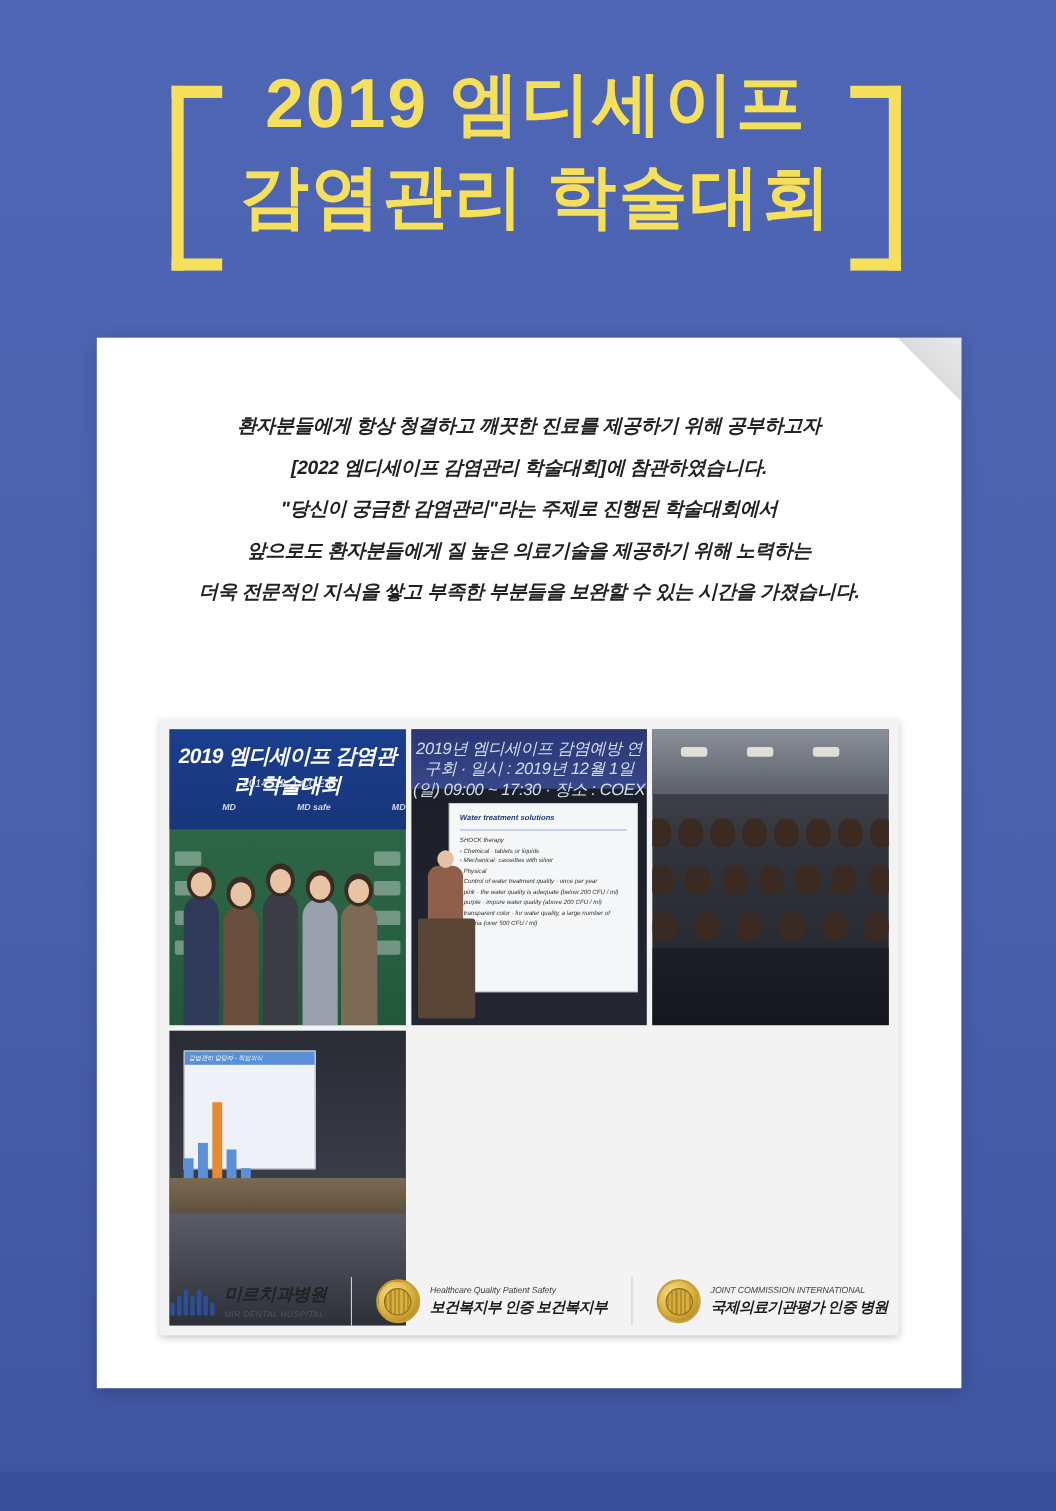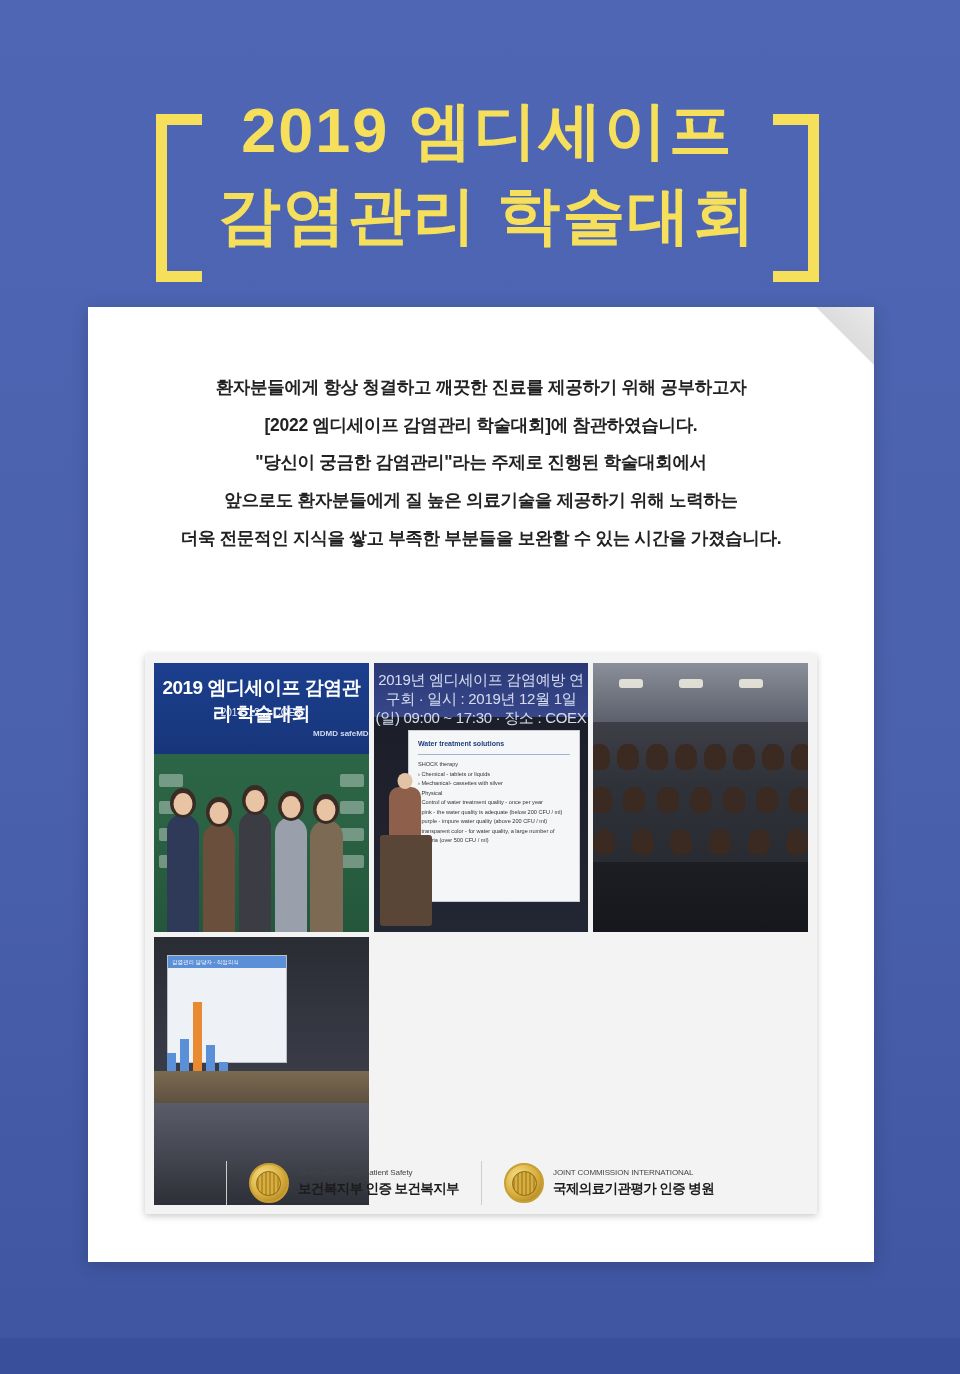--- a/index.html
+++ b/index.html
@@ -28,21 +28,20 @@
     height: 36px;
     background: #3a4f9b;
   }
 
   
   .header {
     position: absolute;
     top: 52px;
     left: 15px; right: 0;
     text-align: center;
-    margin-top: 36px;
   }
   .title-wrap {
     display: inline-block;
     position: relative;
     padding: 0 70px;
   }
   .bracket {
     position: absolute;
     top: 26px;
     width: 46px;
@@ -64,20 +63,21 @@
 
   
   .card {
     position: absolute;
     left: 88px;
     top: 307px;
     width: 786px;
     height: 955px;
     background: #ffffff;
     box-shadow: 0 4px 16px rgba(0,0,0,0.18);
+    font-style: italic;
   }
   .fold-shadow {
     position: absolute;
     top: 0; right: 0;
     width: 58px; height: 58px;
     background: linear-gradient(225deg, #e9e9e9 0%, #cfcfcf 100%);
     clip-path: polygon(0 0, 100% 0, 100% 100%);
   }
 
   
@@ -130,22 +130,22 @@
     position: absolute; top: 12px; left: 0; right: 0;
     text-align: center; color: #ffffff;
     font-size: 19px; font-weight: bold; letter-spacing: -0.5px;
   }
   .p1 .banner-sub {
     position: absolute; top: 44px; left: 0; right: 0;
     text-align: center; color: #e7ecf7; font-size: 10px;
   }
   .p1 .logo-row {
     position: absolute; top: 66px; left: 0; right: 0;
-    display: flex; justify-content: flex-end; align-items: center;
-    color: #cfd9ef; font-size: 8px; font-weight: bold;
+    display: flex; justify-content: space-between; align-items: center;
+    color: #cfd9ef; font-size: 8px; font-weight: bold; padding-left: 48px;
   }
   .p1 .side-marks {
     position: absolute; top: 36%; bottom: 0; left: 0; width: 34px;
   }
   .p1 .side-marks span, .p1 .side-marks-r span {
     display: block; margin: 14px auto; width: 24px; height: 13px;
     background: rgba(255,255,255,0.35); border-radius: 2px; font-size: 6px;
   }
   .p1 .side-marks-r {
     position: absolute; top: 36%; bottom: 0; right: 0; width: 34px;
@@ -446,20 +446,35 @@
               <i class="h"></i><i class="h"></i><i class="h"></i><i class="h"></i><i class="h"></i><i class="h"></i><i class="h"></i>
             </div>
           </div>
         </div>
 
       </div>
     </div>
 
     <div class="footer">
 
+      <div class="logo-block">
+        <div class="mir-mark">
+          <i style="height:12px"></i>
+            <i style="height:18px"></i>
+            <i style="height:24px"></i>
+            <i style="height:18px"></i>
+            <i style="height:24px"></i>
+            <i style="height:18px"></i>
+            <i style="height:12px"></i>
+        </div>
+        <div>
+          <div class="mir-text-kr">미르치과병원</div>
+          <div class="mir-text-en">MIR DENTAL HOSPITAL</div>
+        </div>
+      </div>
 
       <div class="divider"></div>
 
       <div class="logo-block">
         <div class="seal">
             <span class="inner"></span>
           </div>
         <div>
           <div class="cert-en">Healthcare Quality Patient Safety</div>
           <div class="cert-kr">보건복지부 인증 보건복지부</div>

